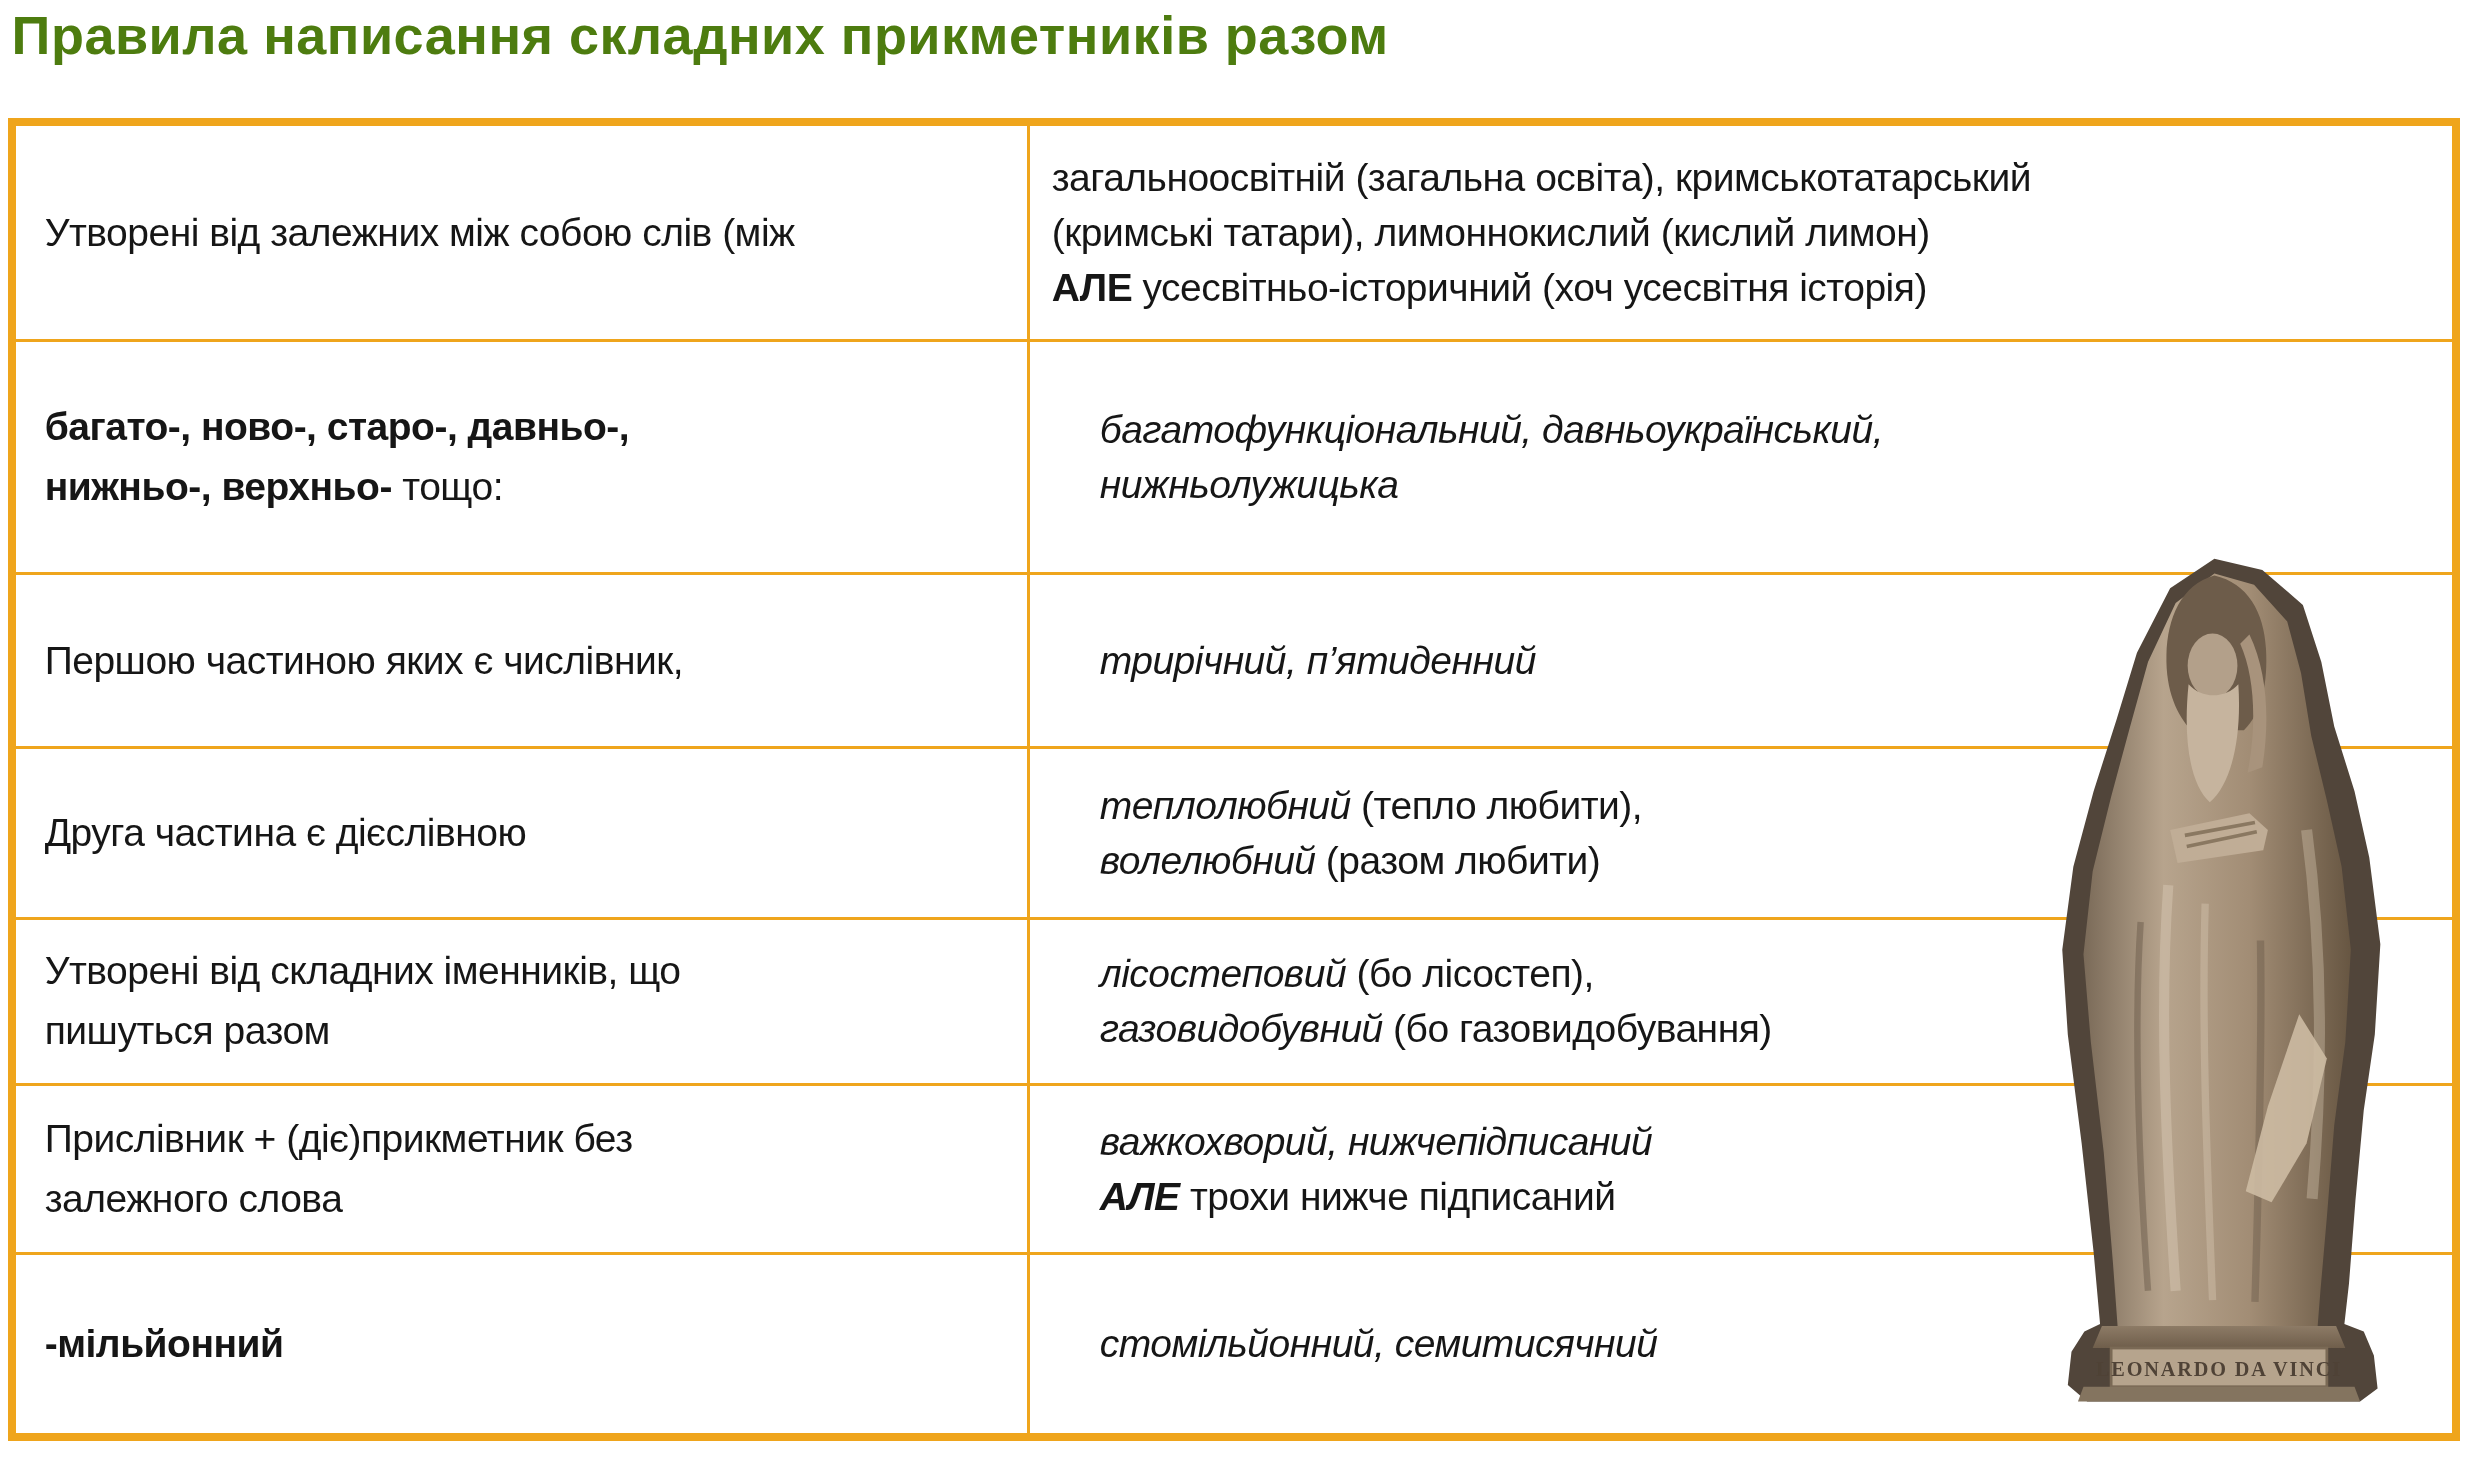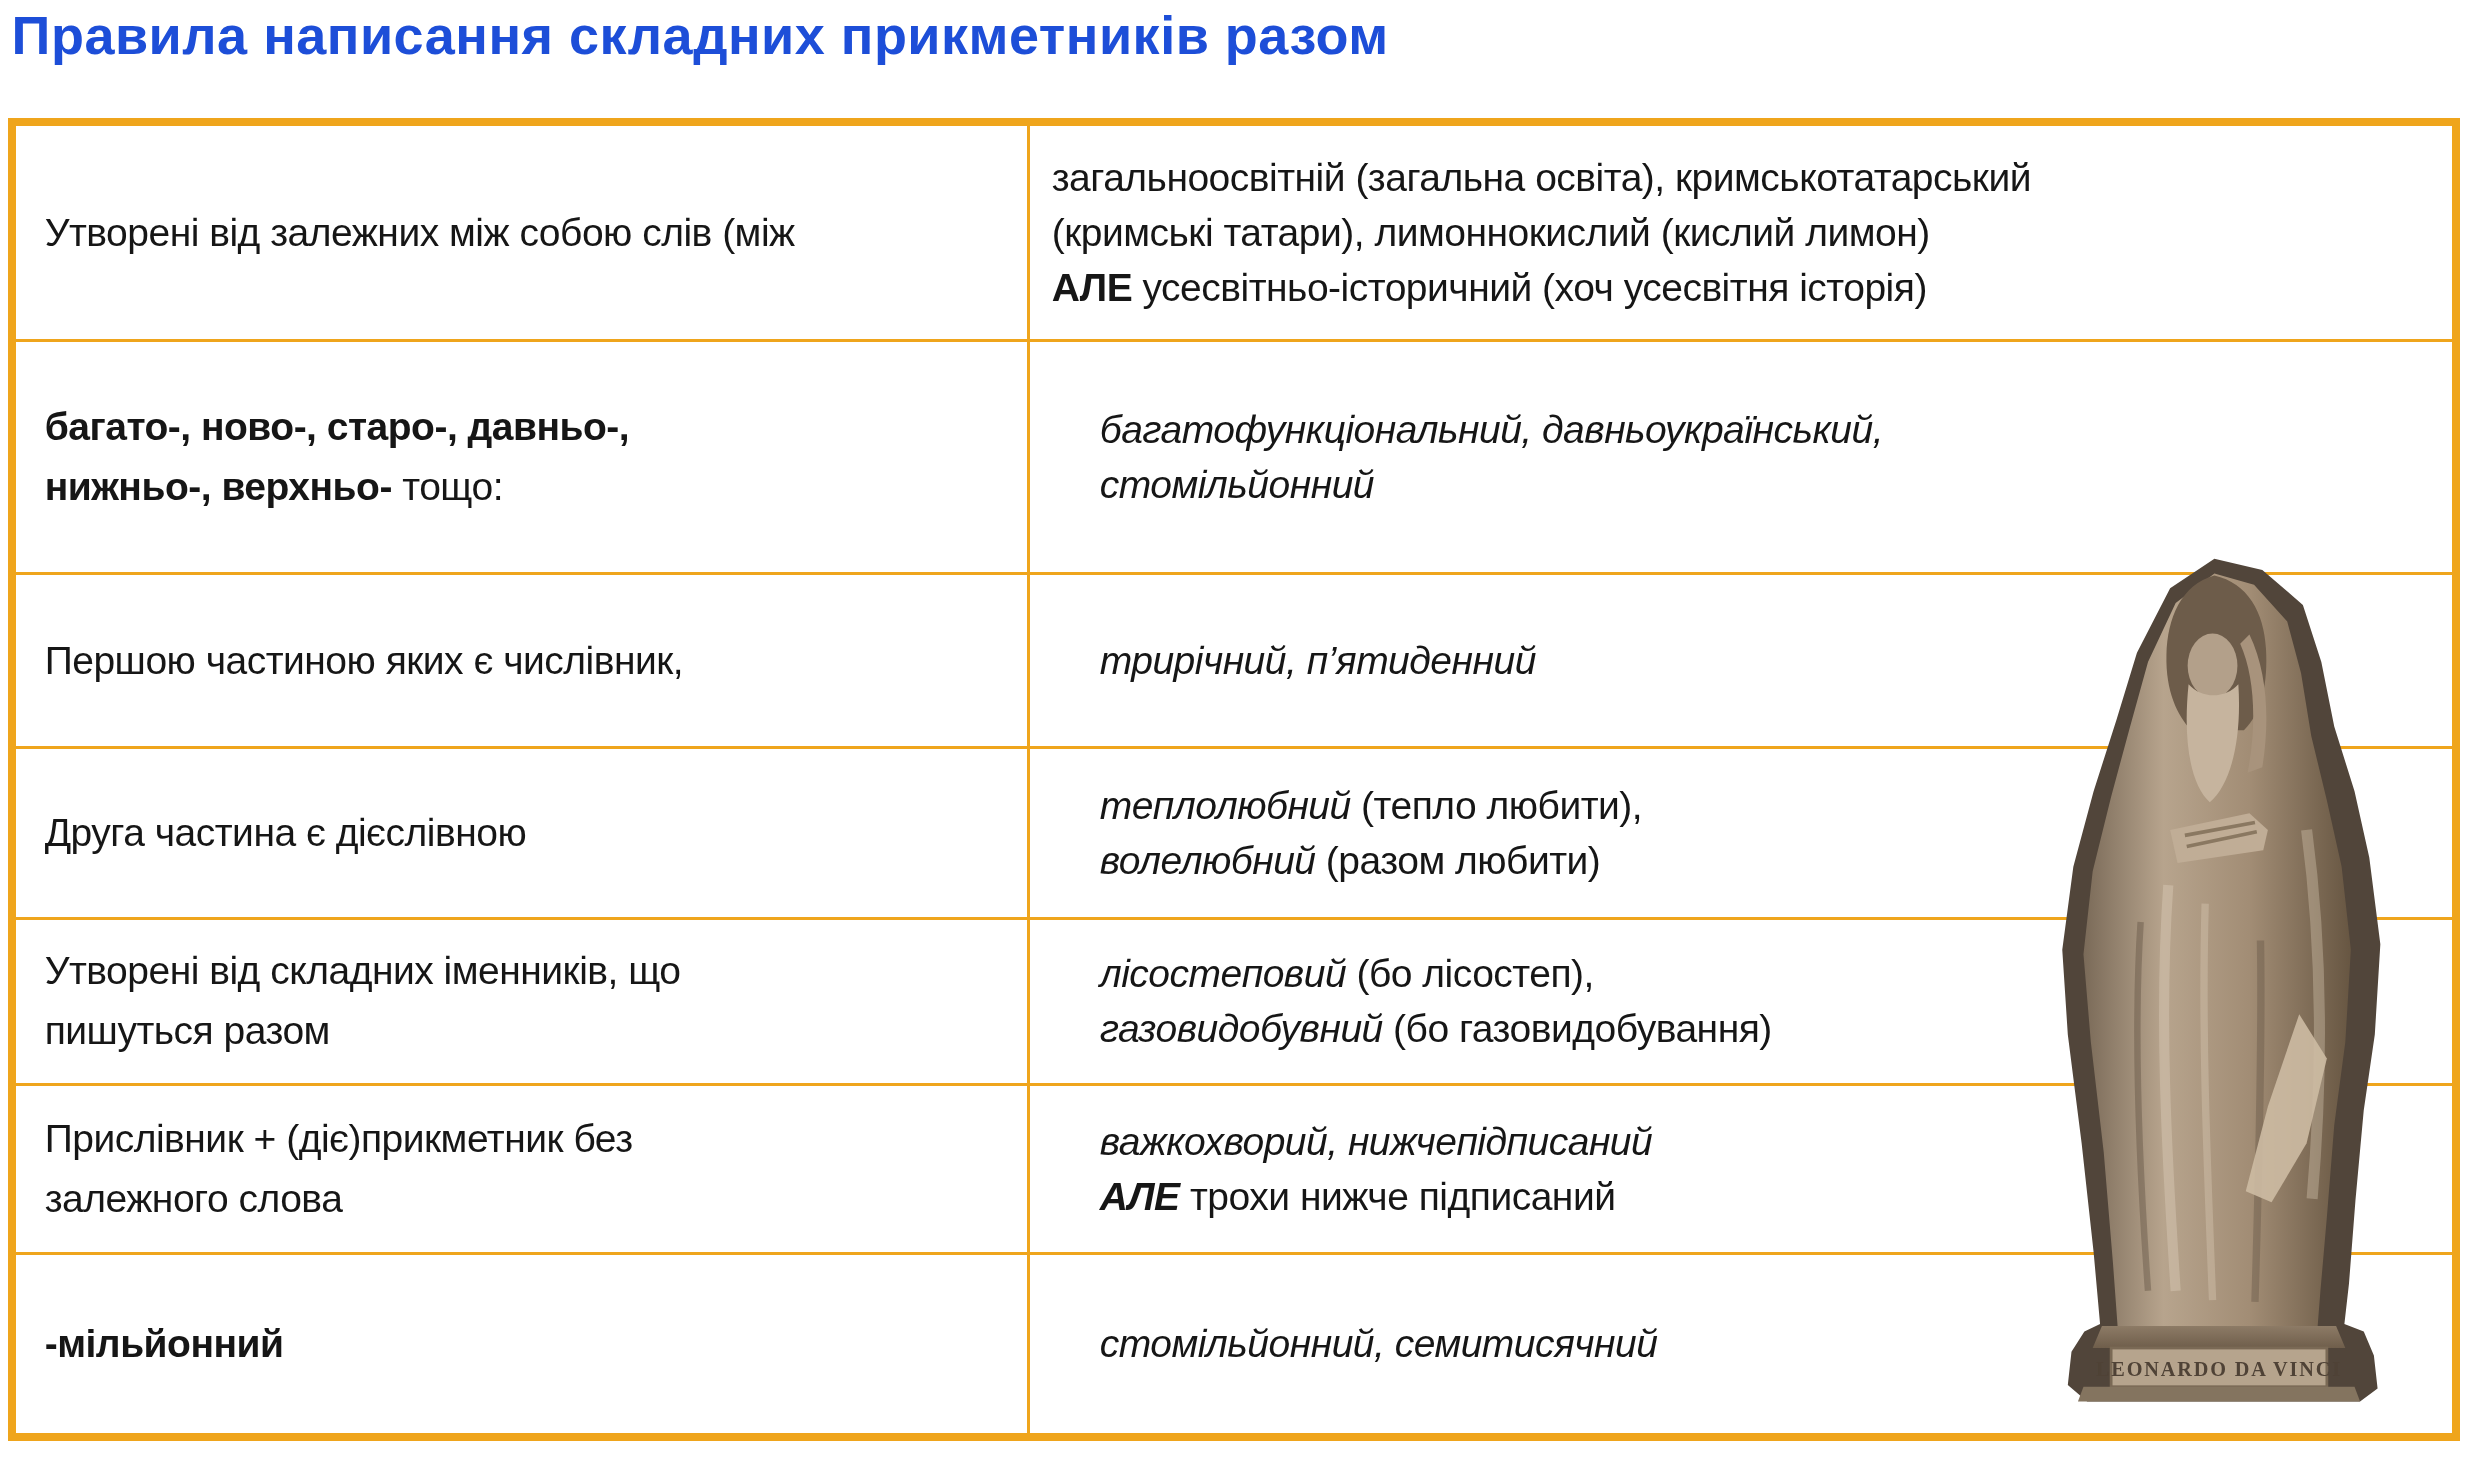--- a/index.html
+++ b/index.html
@@ -12,21 +12,21 @@
     font-family:"Liberation Sans","DejaVu Sans",sans-serif;
     color:#161616;
   }
   .title{
     position:absolute;
     left:11.6px;
     top:3.9px;
     font-size:54px;
     font-weight:800;
     letter-spacing:0.5px;
-    color:#1d4ed8;
+    color:#4d7c0f;
     white-space:nowrap;
   }
   .rules-table{
     position:absolute;
     left:7.7px;
     top:118px;
     width:2452px;
     height:1323px;
     box-sizing:border-box;
     border:8.7px solid #EFA51C;
@@ -87,21 +87,21 @@
           <div class="line"><span>загальноосвітній (загальна освіта), кримськотатарський</span></div>
           <div class="line"><span>(кримські татари), лимоннокислий (кислий лимон)</span></div>
           <div class="line"><span class="b">АЛЕ</span><span> усесвітньо-історичний (хоч усесвітня історія)</span></div>
         </div>
         <div class="cell rule">
           <div class="line"><span class="b">багато-, ново-, старо-, давньо-,</span></div>
           <div class="line"><span class="b">нижньо-, верхньо-</span><span> тощо:</span></div>
         </div>
         <div class="cell examples">
           <div class="line"><span class="i">багатофункціональний, давньоукраїнський,</span></div>
-          <div class="line"><span class="i">стомільйонний</span></div>
+          <div class="line"><span class="i">нижньолужицька</span></div>
         </div>
         <div class="cell rule">
           <div class="line"><span>Першою частиною яких є числівник,</span></div>
         </div>
         <div class="cell examples">
           <div class="line"><span class="i">трирічний, п’ятиденний</span></div>
         </div>
         <div class="cell rule">
           <div class="line"><span>Друга частина є дієслівною</span></div>
         </div>

